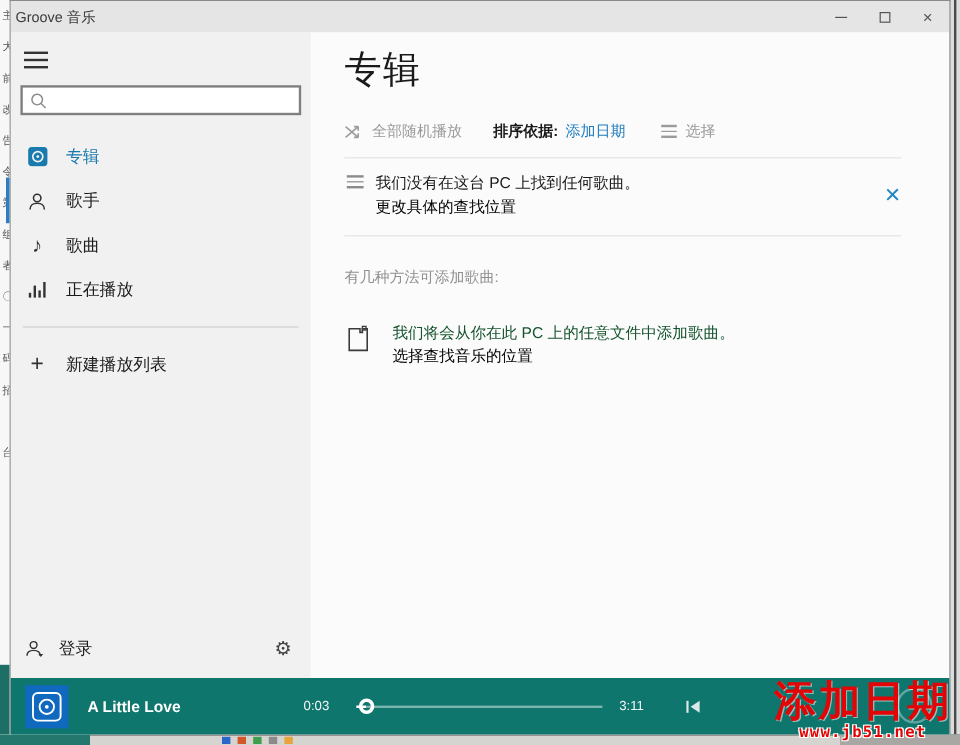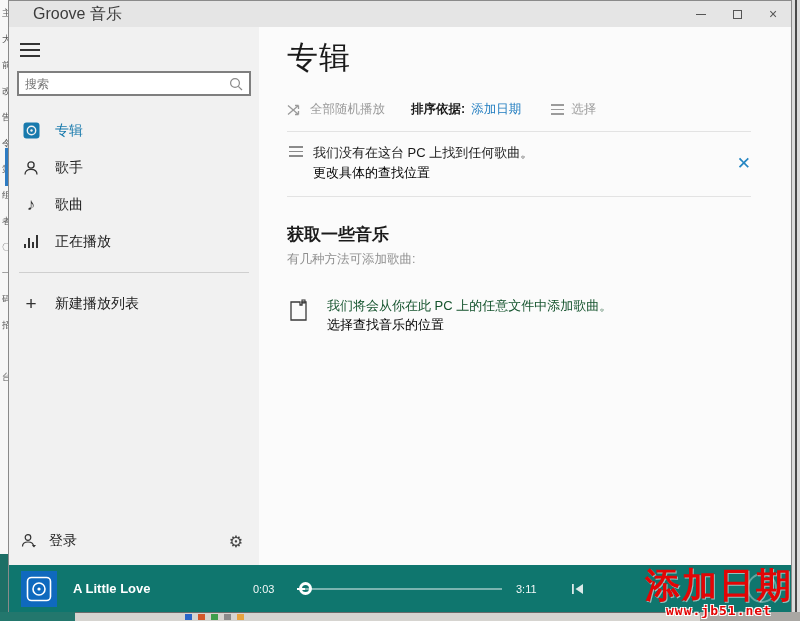--- a/index.html
+++ b/index.html
@@ -14,21 +14,21 @@
   .right-sliver { position:absolute; right:0; top:0; width:8px; height:612px; background:#dcdcdc; }
   .right-sliver .vline { position:absolute; left:3px; top:0; width:2px; height:612px; background:#4a4a4a; }
   .bottom-strip { position:absolute; left:75px; top:612px; width:625px; height:9px; background:#d6d4d0; border-top:1px solid #6b6b6b; }
   .bottom-strip .mini-icons { position:absolute; left:110px; top:1px; display:flex; gap:6px; }
   .bottom-strip .mini-icons i { width:7px; height:6px; display:block; }
   .bottom-strip2 { position:absolute; left:700px; top:612px; width:100px; height:9px; background:#a9a7a3; }
 
   
   .window { position:absolute; left:8px; top:0; width:784px; height:612px; background:#fbfbfb; border:1px solid #8a8a8a; border-bottom:none; }
   .titlebar { height:26px; background:#e5e5e5; display:flex; align-items:center; }
-  .titlebar .title { font-size:16px; color:#3c3c3c; padding-left:24px; flex:1; }
+  .titlebar .title { font-size:12px; color:#3c3c3c; padding-left:4px; flex:1; }
   .win-btn { width:36px; height:26px; display:flex; align-items:center; justify-content:center; }
   .min-glyph { width:10px; height:1px; background:#555; display:block; }
   .max-glyph { width:9px; height:9px; border:1px solid #555; display:block; }
   .close-glyph { color:#555; font-size:14px; line-height:1; }
 
   .content { display:flex; height:539px; }
 
   
   .sidebar { width:250px; background:#f1f1f1; position:relative; flex:none; }
   .hamburger { margin:16px 0 0 11px; width:22px; cursor:pointer; }
@@ -151,21 +151,20 @@
   <div class="content">
 
     <div class="sidebar">
       <div class="hamburger">
         <span></span>
           <span></span>
           <span></span>
       </div>
 
       <div class="searchbox">
-        <input type="text" placeholder="搜索" style="">
         <svg width="14" height="14" viewBox="0 0 14 14">
           <circle cx="6" cy="6" r="4.4" fill="none" stroke="#8a8a8a" stroke-width="1.2"></circle>
           <line x1="9.3" y1="9.3" x2="13" y2="13" stroke="#8a8a8a" stroke-width="1.2"></line>
         </svg>
       </div>
 
       <div class="nav">
         <div class="nav-item selected">
           <span class="ico">
             <svg width="17" height="17" viewBox="0 0 17 17">
@@ -254,21 +253,20 @@
         <div class="notice-texts">
           <div class="notice-line">我们没有在这台 PC 上找到任何歌曲。</div>
           <div class="link">更改具体的查找位置</div>
         </div>
         <span class="notice-close">✕</span>
       </div>
 
       <div class="hr"></div>
 
       <div class="getmusic">
-        <div class="getmusic-title">获取一些音乐</div>
         <div class="getmusic-sub">有几种方法可添加歌曲:</div>
       </div>
 
       <div class="local-row">
         <span class="fico">
           <svg width="22" height="24" viewBox="0 0 22 24">
             <path d="M2 4 L2 22 L17 22 L17 4 L13 4 L13 7 L11 7 L11 4 Z" fill="none" stroke="#3a3a3a" stroke-width="1.3"></path>
             <rect x="13" y="2" width="3" height="3" fill="none" stroke="#3a3a3a" stroke-width="1.1"></rect>
           </svg>
         </span>

